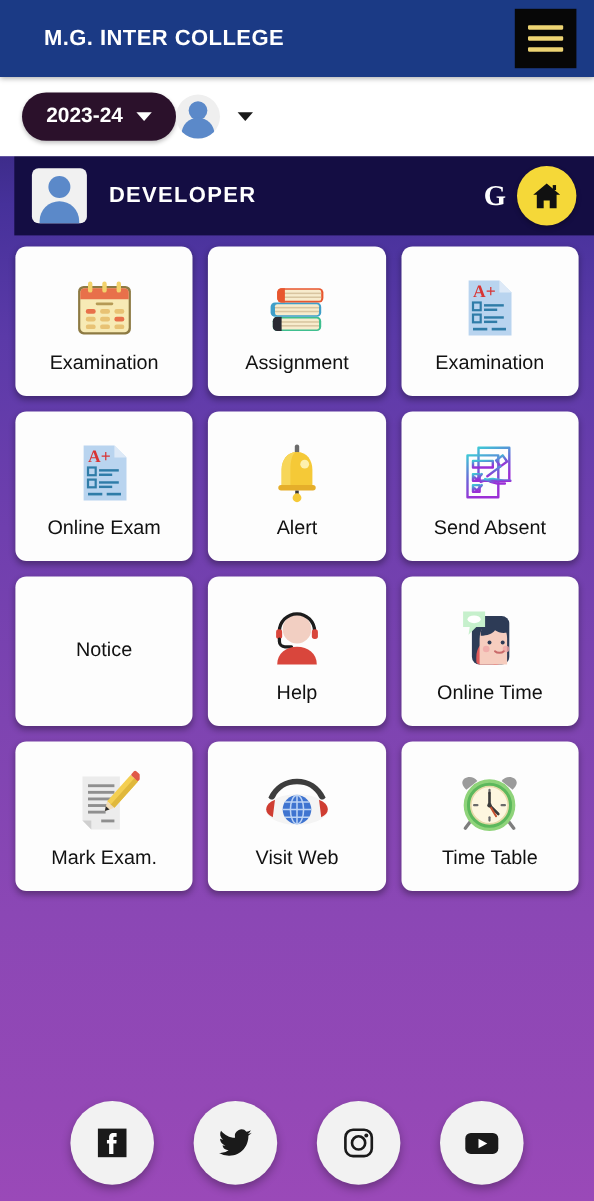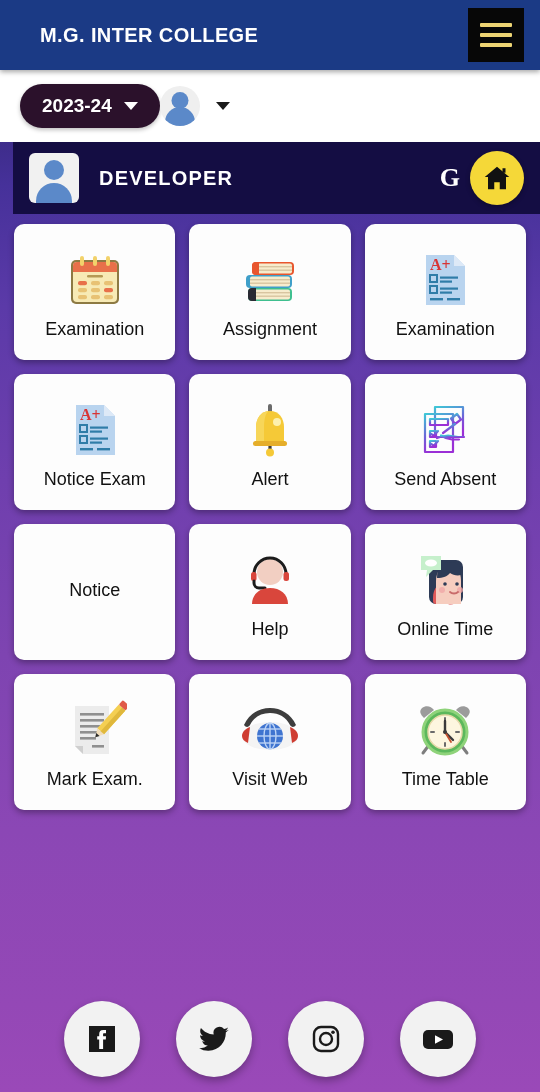--- a/index.html
+++ b/index.html
@@ -387,21 +387,21 @@
           <rect x="17" y="27" width="7" height="7" fill="none" stroke="#2f7ca8" stroke-width="2"></rect>
           <rect x="27" y="28.5" width="18" height="2.2" fill="#2f7ca8"></rect>
           <rect x="27" y="32.5" width="12" height="2.2" fill="#2f7ca8"></rect>
           <rect x="17" y="38" width="7" height="7" fill="none" stroke="#2f7ca8" stroke-width="2"></rect>
           <rect x="27" y="39.5" width="18" height="2.2" fill="#2f7ca8"></rect>
           <rect x="27" y="43.5" width="12" height="2.2" fill="#2f7ca8"></rect>
           <rect x="17" y="50" width="13" height="2.4" fill="#2f7ca8"></rect>
           <rect x="34" y="50" width="13" height="2.4" fill="#2f7ca8"></rect>
         </svg>
       </span>
-      <span class="tile-label">Notice Exam</span>
+      <span class="tile-label">Online Exam</span>
     </button>
 
     <button class="tile">
       <span class="tile-icon">
         <svg width="64" height="64" viewBox="0 0 64 64">
           <rect x="30" y="6" width="4" height="9" rx="2" fill="#6b6b6b"></rect>
           <path d="M32 13c9 0 14 7.5 14 16v14H18V29c0-8.5 5-16 14-16z" fill="#f5c937"></path>
           <path d="M32 13c-9 0-14 7.5-14 16v14h8V29c0-8.5 2-16 6-16z" fill="#f7d659"></path>
           <rect x="15" y="43" width="34" height="5" rx="2.5" fill="#e5ae2a"></rect>
           <circle cx="39" cy="24" r="4" fill="#fdf0ae"></circle>

